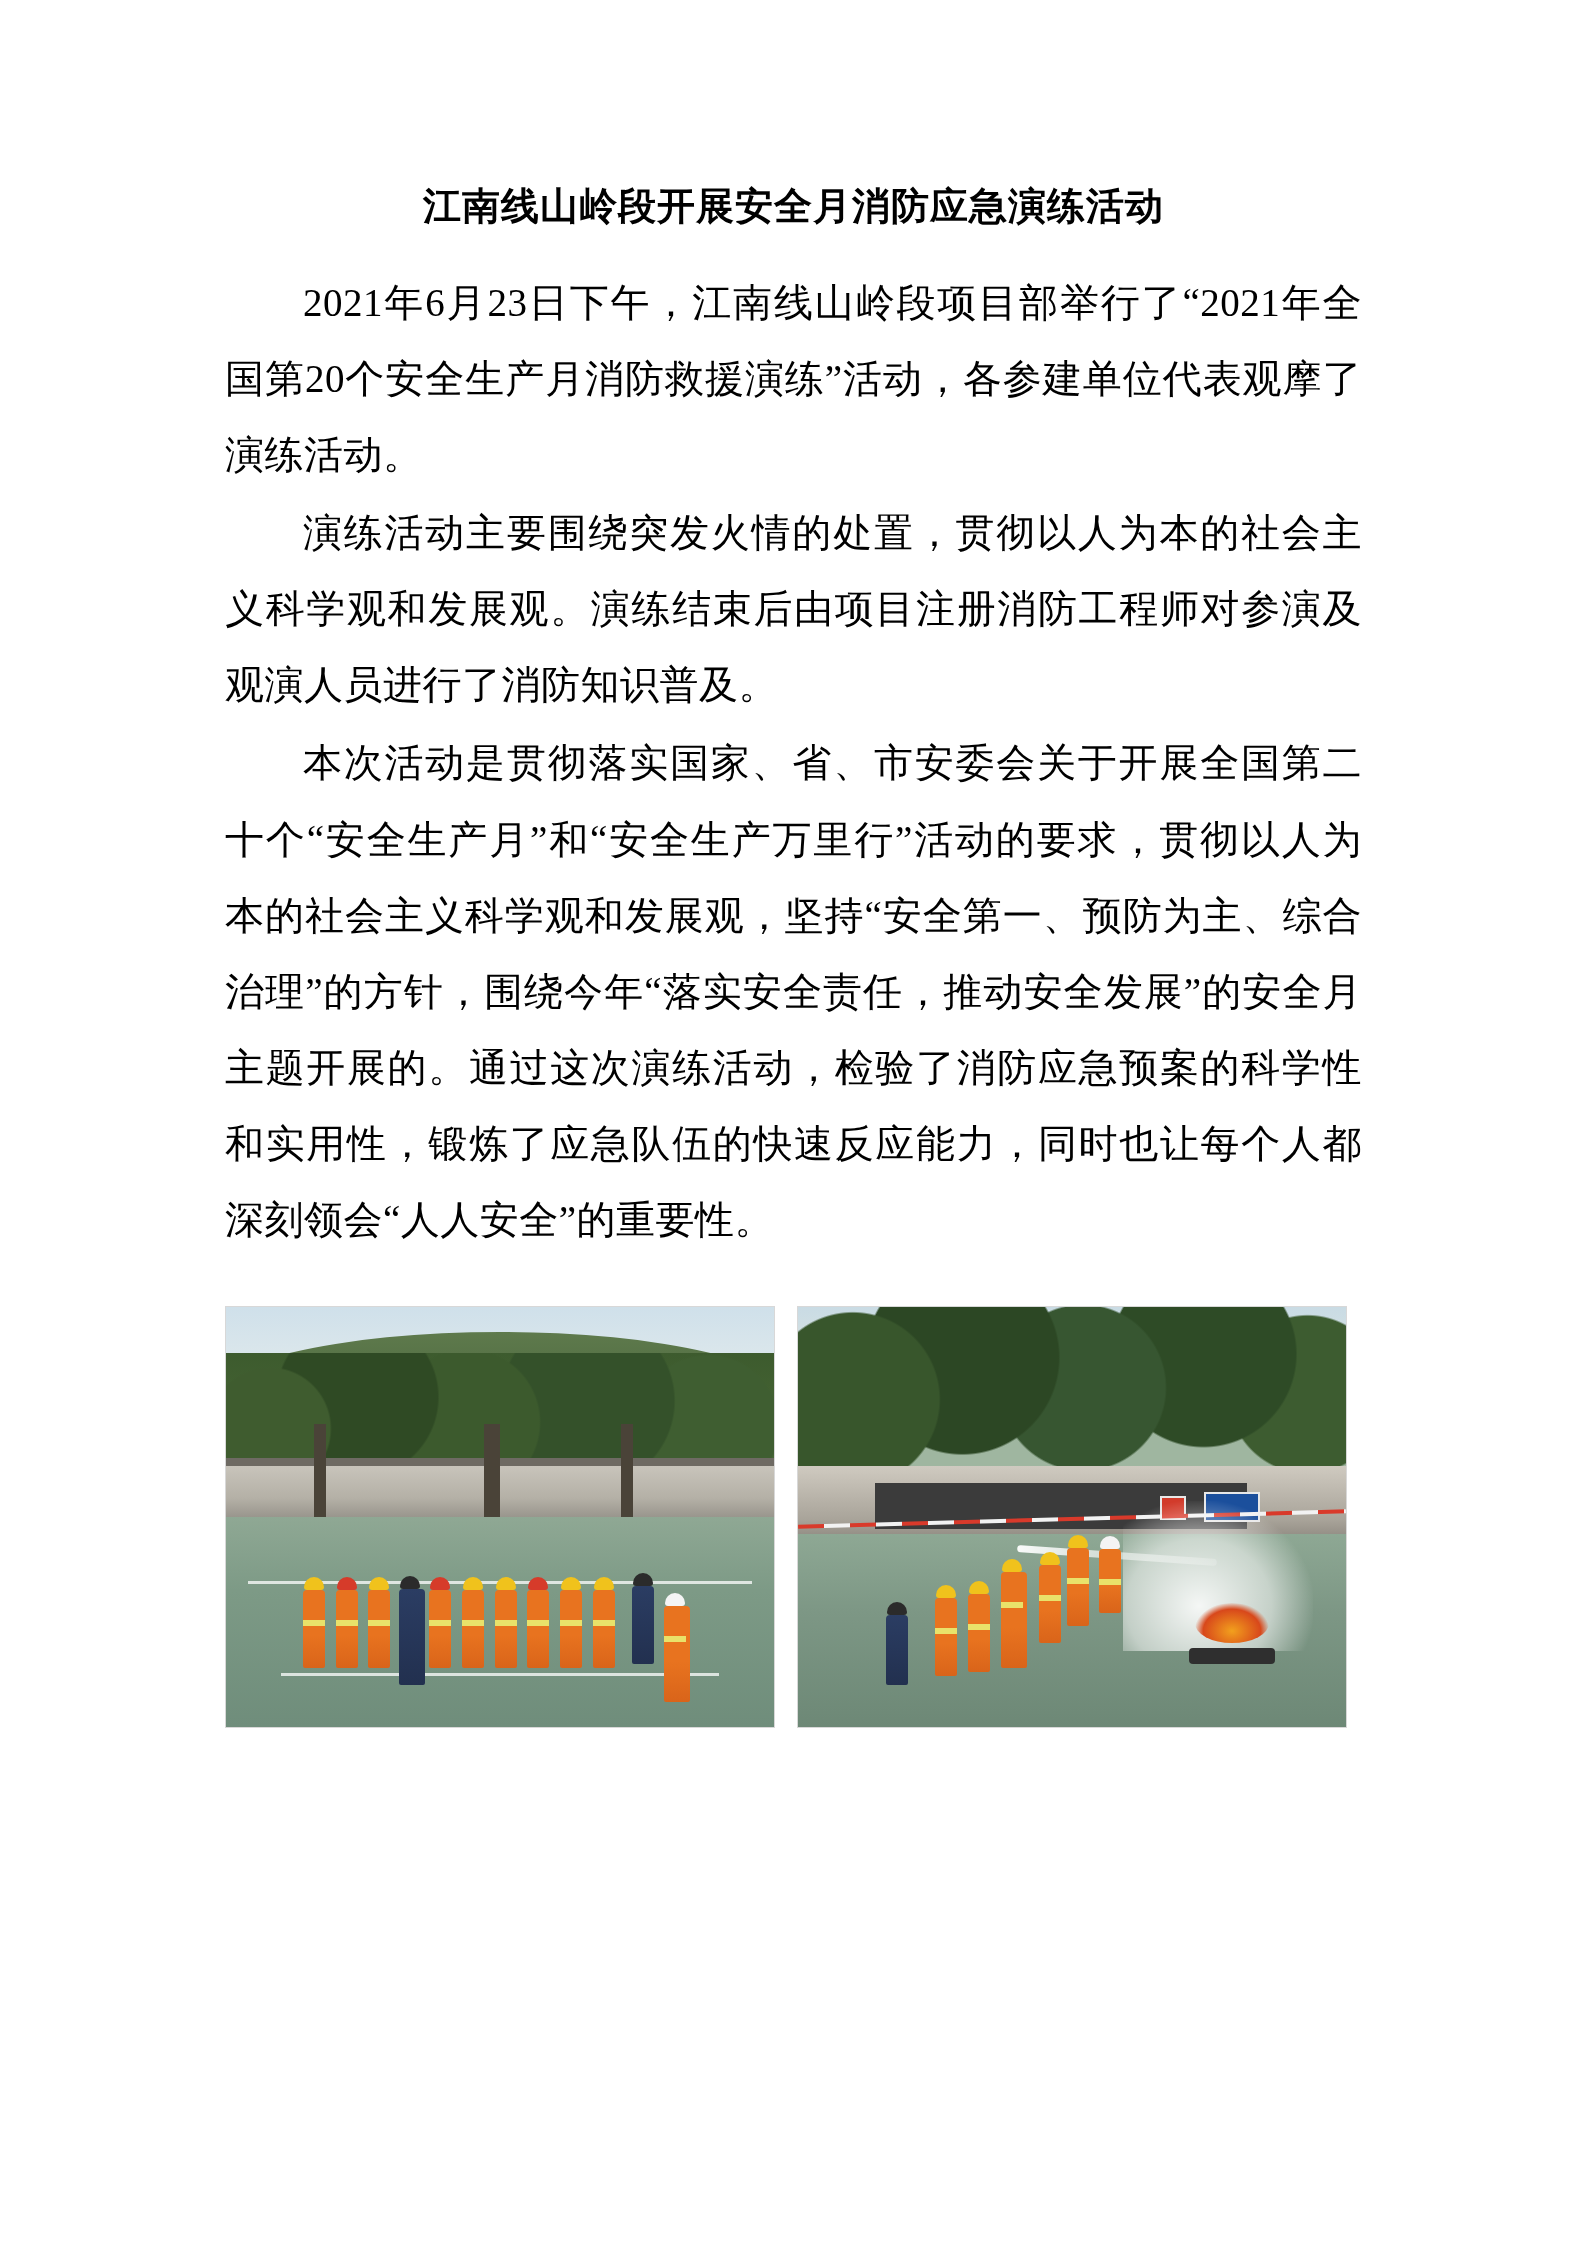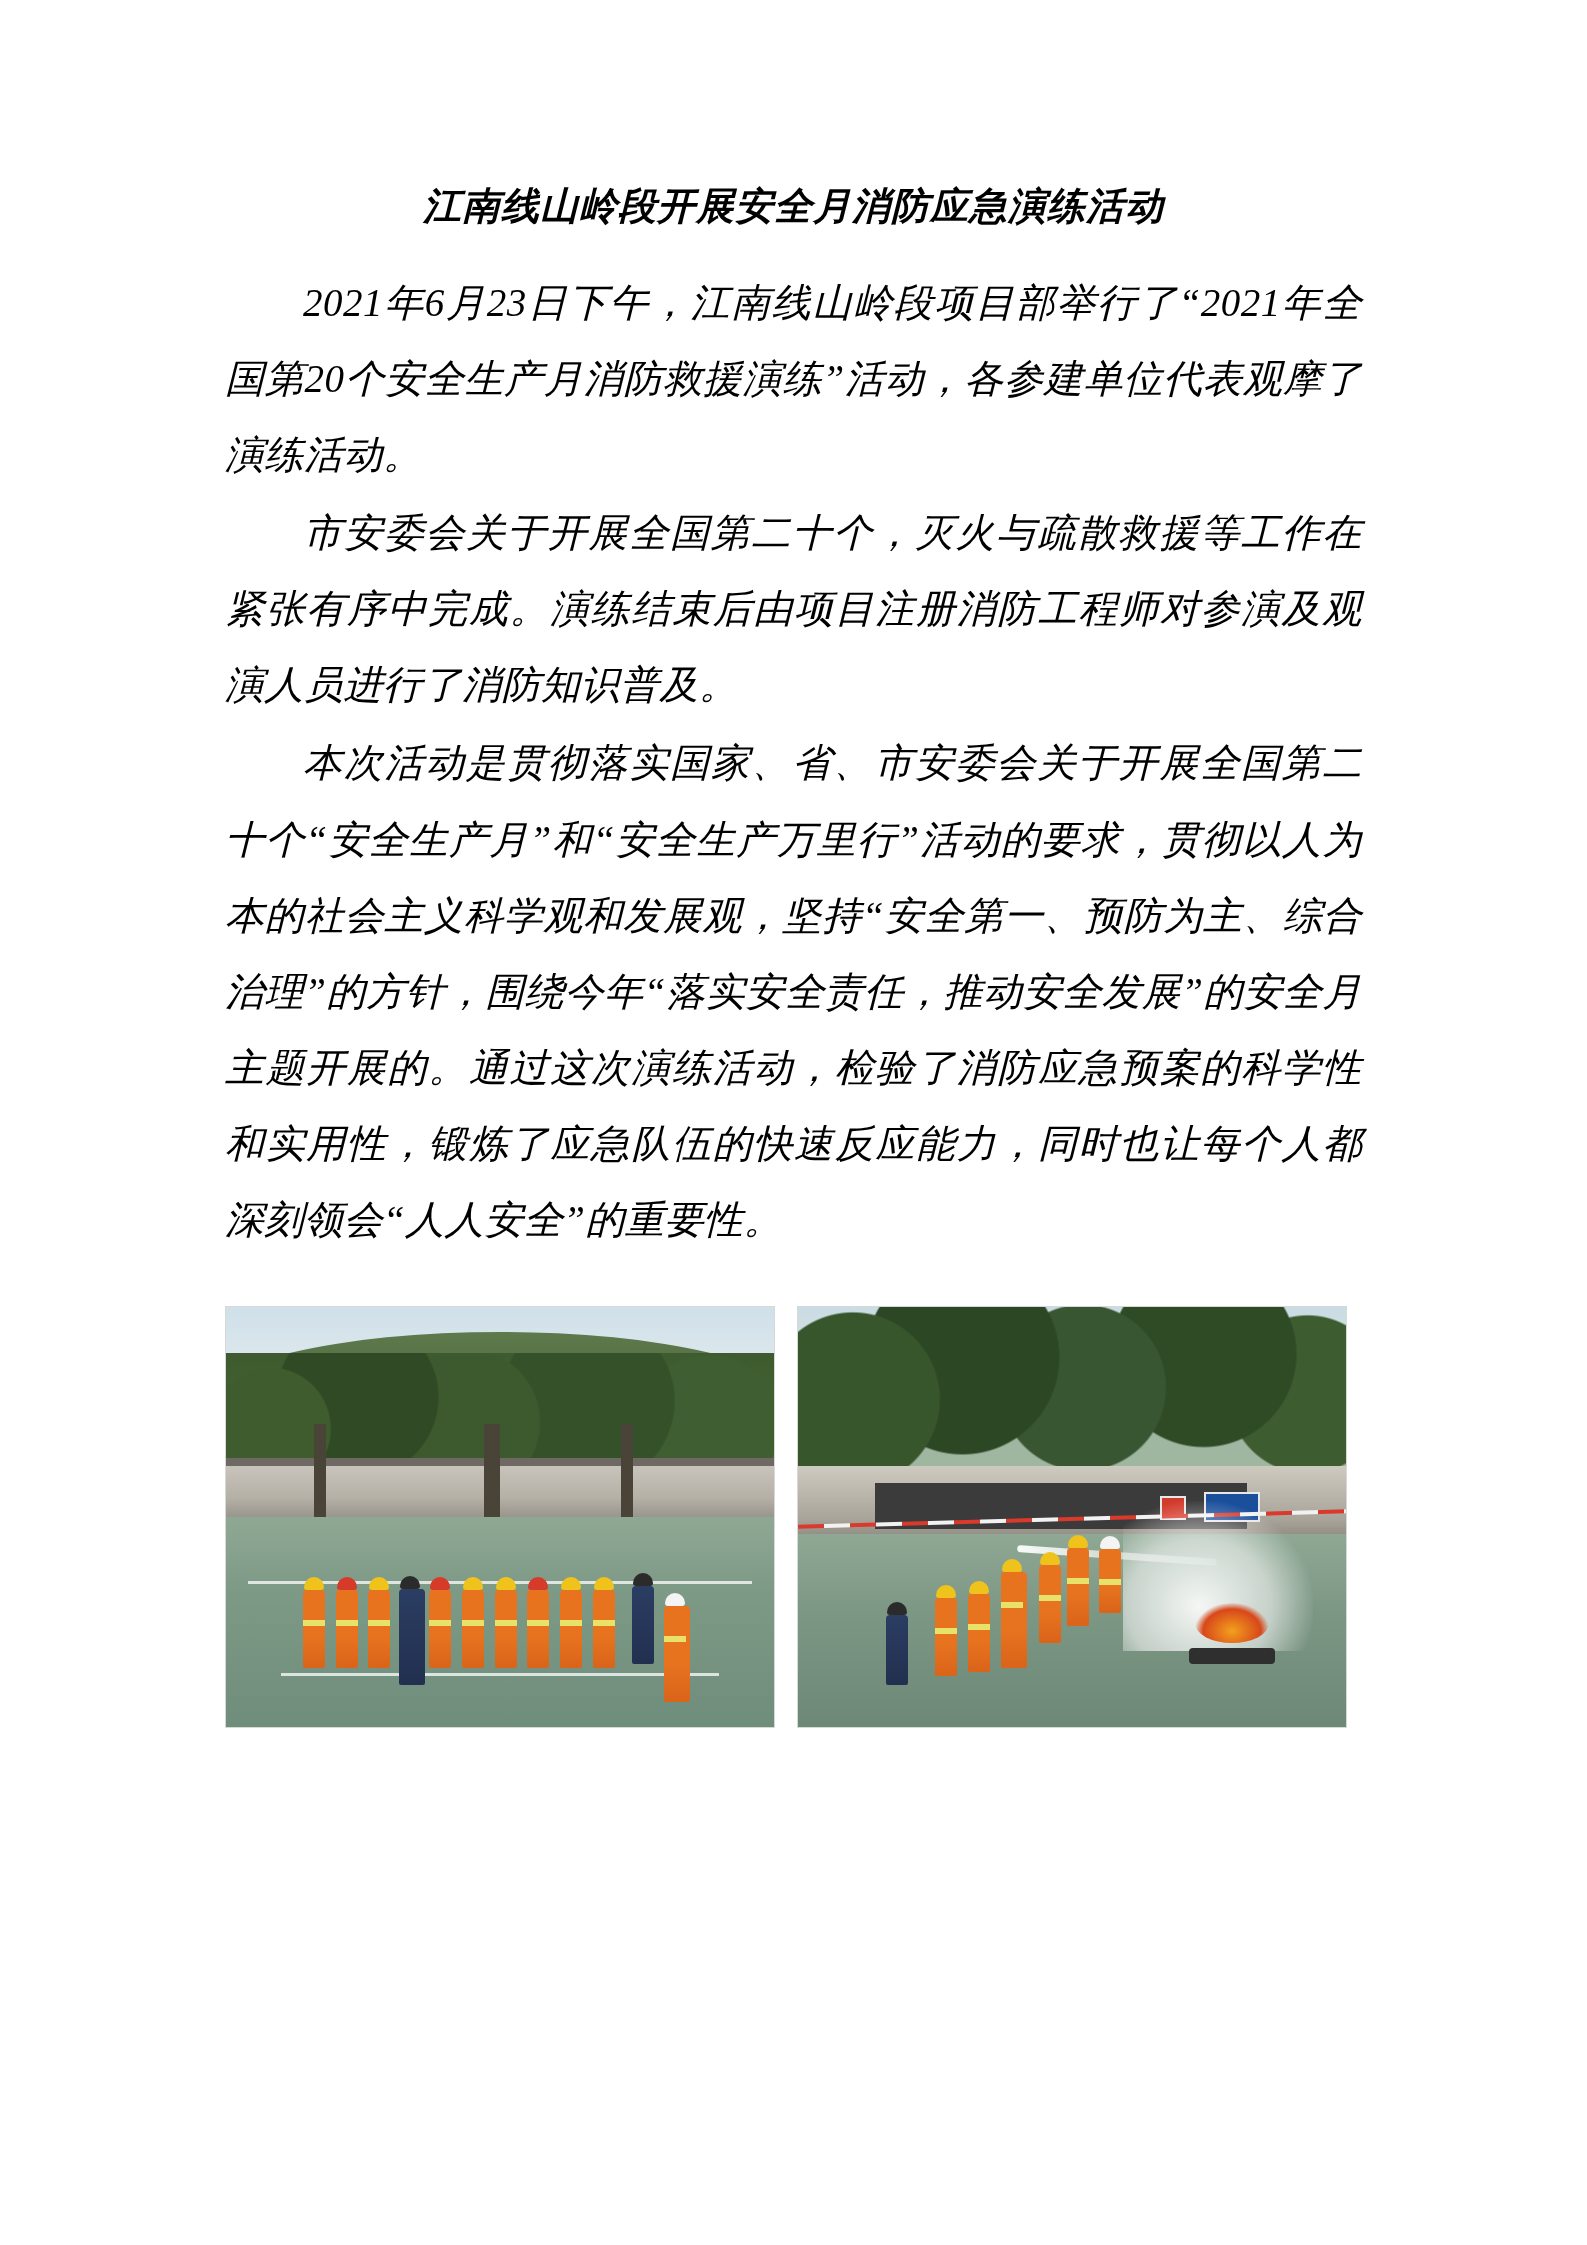--- a/index.html
+++ b/index.html
@@ -14,21 +14,20 @@
     color: #000000;
     position: relative;
     overflow: hidden;
   }
   .page {
     width: 1587px;
     height: 1705px;
     box-sizing: border-box;
     padding: 0 225px;
     position: relative;
-    font-style: italic;
   }
   .doc-title {
     margin: 0;
     padding-top: 180px;
     text-align: center;
     font-size: 38px;
     font-weight: bold;
     letter-spacing: 1px;
     font-family: "Liberation Sans", "DejaVu Sans", sans-serif;
     line-height: 1.4;
@@ -217,21 +216,21 @@
 </style>
 </head>
 <body>
 
 <div class="page">
 
   <h1 class="doc-title">江南线山岭段开展安全月消防应急演练活动</h1>
 
   <div class="body-text">
     <p class="para">2021年6月23日下午，江南线山岭段项目部举行了“2021年全国第20个安全生产月消防救援演练”活动，各参建单位代表观摩了演练活动。</p>
-    <p class="para">市安委会关于开展全国第二十个，灭火与疏散救援等工作在紧张有序中完成。演练结束后由项目注册消防工程师对参演及观演人员进行了消防知识普及。</p>
+    <p class="para">演练活动主要围绕突发火情的处置，贯彻以人为本的社会主义科学观和发展观。演练结束后由项目注册消防工程师对参演及观演人员进行了消防知识普及。</p>
     <p class="para">本次活动是贯彻落实国家、省、市安委会关于开展全国第二十个“安全生产月”和“安全生产万里行”活动的要求，贯彻以人为本的社会主义科学观和发展观，坚持“安全第一、预防为主、综合治理”的方针，围绕今年“落实安全责任，推动安全发展”的安全月主题开展的。通过这次演练活动，检验了消防应急预案的科学性和实用性，锻炼了应急队伍的快速反应能力，同时也让每个人都深刻领会“人人安全”的重要性。</p>
   </div>
 
   <div class="figures">
 
     <div class="figure">
       <div class="ph">
         <div class="sky"></div>
         <div class="hill"></div>
         <div class="treeband"></div>

